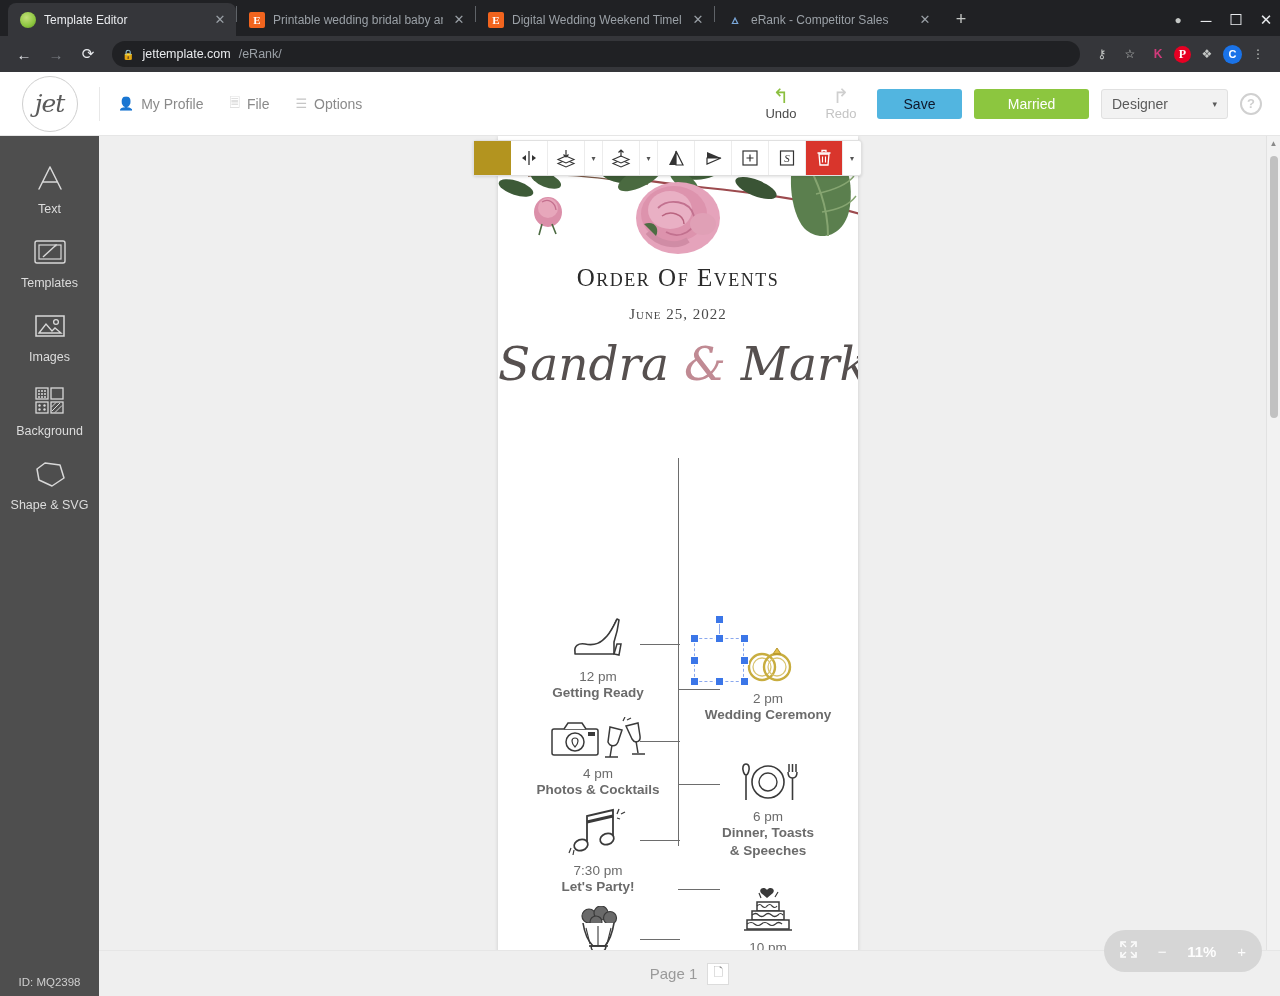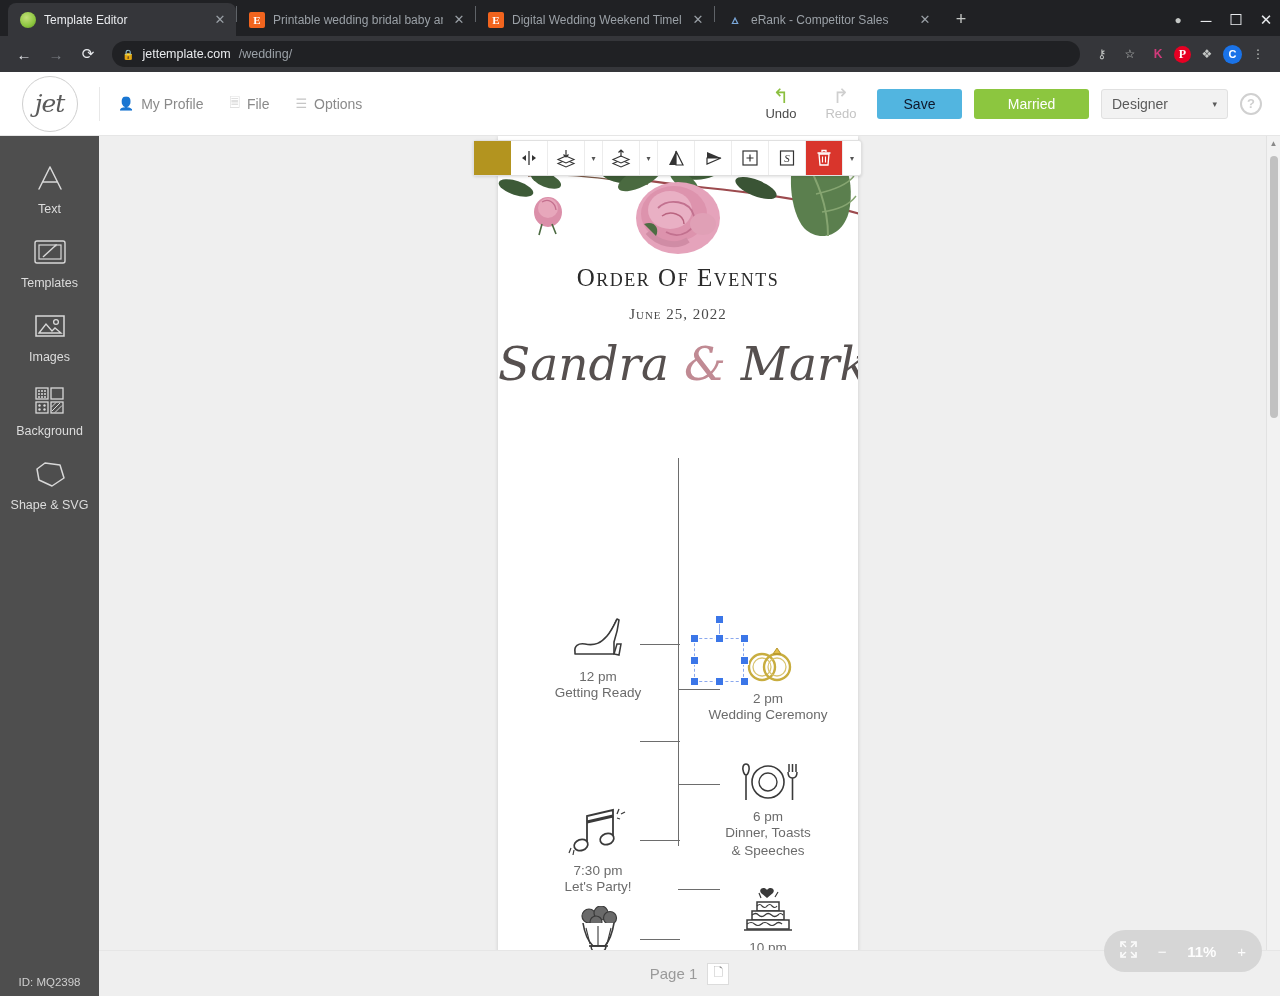--- a/index.html
+++ b/index.html
@@ -254,21 +254,21 @@
 
   .timeline { position: absolute; top: 300px; left: 0; width: 360px; height: 600px; }
   .tl-axis {
     position: absolute; left: 180px; top: 22px; width: 1.4px; height: 388px;
     background: #6d6d6d;
   }
   .tl-tick { position: absolute; height: 1.4px; background: #6d6d6d; }
   .tl-item { position: absolute; text-align: center; }
   .tl-item .tl-ico { height: 48px; display: flex; align-items: flex-end; justify-content: center; }
   .tl-time { font-size: 13.5px; color: #6b6b6b; margin-top: 7px; }
-  .tl-name { font-size: 13.5px; color: #6b6b6b; line-height: 18px; }
+  .tl-name { font-size: 13.5px; color: #6b6b6b; line-height: 18px; font-weight: bold; }
 
   
   .sel-box { position: absolute; border: 1px dashed #8aa8ee; }
   .sel-h {
     position: absolute; width: 9px; height: 9px; background: #3b76e8;
     border: 1px solid #ffffff;
   }
   .sel-rot-line { position: absolute; width: 1px; background: #8aa8ee; border-left: 1px dashed #8aa8ee; }
 </style>
 </head>
@@ -307,21 +307,21 @@
   </div>
 </div>
 
 <div class="browser-bar">
   <div class="nav-btn">←</div>
   <div class="nav-btn disabled">→</div>
   <div class="nav-btn">⟳</div>
   <div class="omnibox">
     <span class="lock-ico">🔒</span>
     <span class="url-host">jettemplate.com</span>
-      <span class="url-path">/wedding/</span>
+      <span class="url-path">/eRank/</span>
   </div>
   <div class="omni-right">
     <div class="ext-ico">⚷</div>
     <div class="ext-ico">☆</div>
     <div class="ext-ico ext-k">K</div>
     <div class="ext-ico ext-pin">P</div>
     <div class="ext-ico">❖</div>
     <div class="ext-ico ext-prof">C</div>
     <div class="ext-ico">⋮</div>
   </div>
@@ -597,20 +597,39 @@
                   <div class="sel-h" style="left:2px;  top:20px;"></div>
                   <div class="sel-h" style="left:52px; top:20px;"></div>
                   <div class="sel-h" style="left:2px;  top:41px;"></div>
                   <div class="sel-h" style="left:27px; top:41px;"></div>
                   <div class="sel-h" style="left:52px; top:41px;"></div>
                 </div>
                 <div class="tl-time">2 pm</div>
                 <div class="tl-name">Wedding Ceremony</div>
               </div>
 
+              <div class="tl-item" style="left:20px; top:275px; width:160px;">
+                <div class="tl-ico">
+                  <svg width="100" height="42" viewBox="0 0 100 42">
+                    <rect x="4" y="12" width="46" height="26" rx="2" fill="#fff" stroke="#3a3a3a" stroke-width="1.5"></rect>
+                    <path d="M16 12 L20 6 H34 L38 12" fill="#fff" stroke="#3a3a3a" stroke-width="1.5"></path>
+                    <circle cx="27" cy="25" r="9" fill="none" stroke="#3a3a3a" stroke-width="1.5"></circle>
+                    <path d="M27 30 C 23 26, 23 21, 27 21 C 31 21, 31 26, 27 30 Z" fill="none" stroke="#3a3a3a" stroke-width="1.2"></path>
+                    <rect x="40" y="15" width="7" height="4" fill="#3a3a3a"></rect>
+
+                    <path d="M62 10 L74 13 L70 25 C 68 30, 62 30, 60 25 Z" fill="#fff" stroke="#3a3a3a" stroke-width="1.5"></path>
+                    <path d="M64 28 L62 40 M57 40 H70" stroke="#3a3a3a" stroke-width="1.5"></path>
+                    <path d="M78 9 L90 6 L92 19 C 93 25, 87 27, 84 22 Z" fill="#fff" stroke="#3a3a3a" stroke-width="1.5"></path>
+                    <path d="M88 24 L90 36 M84 37 H97" stroke="#3a3a3a" stroke-width="1.5"></path>
+                    <path d="M75 4 L77 0 M79 3 L83 1" stroke="#3a3a3a" stroke-width="1.2"></path>
+                  </svg>
+                </div>
+                <div class="tl-time">4 pm</div>
+                <div class="tl-name">Photos &amp; Cocktails</div>
+              </div>
 
               <div class="tl-item" style="left:190px; top:318px; width:160px;">
                 <div class="tl-ico">
                   <svg width="70" height="42" viewBox="0 0 70 42">
                     <circle cx="35" cy="22" r="16" fill="none" stroke="#3a3a3a" stroke-width="1.6"></circle>
                     <circle cx="35" cy="22" r="9" fill="none" stroke="#3a3a3a" stroke-width="1.4"></circle>
                     <path d="M13 4 C 10 4, 9 8, 10.5 12 C 11.5 15, 13 15, 13 15 L 13 40" fill="none" stroke="#3a3a3a" stroke-width="1.6"></path>
                     <path d="M13 4 C 16 4, 17 8, 15.5 12 C 14.5 15, 13 15, 13 15" fill="none" stroke="#3a3a3a" stroke-width="1.6"></path>
                     <path d="M56 4 V12 M59.5 4 V12 M63 4 V12" stroke="#3a3a3a" stroke-width="1.5"></path>
                     <path d="M55 12 C 55 17, 58 18, 59.5 18 C 61 18, 64 17, 64 12" fill="none" stroke="#3a3a3a" stroke-width="1.5"></path>

